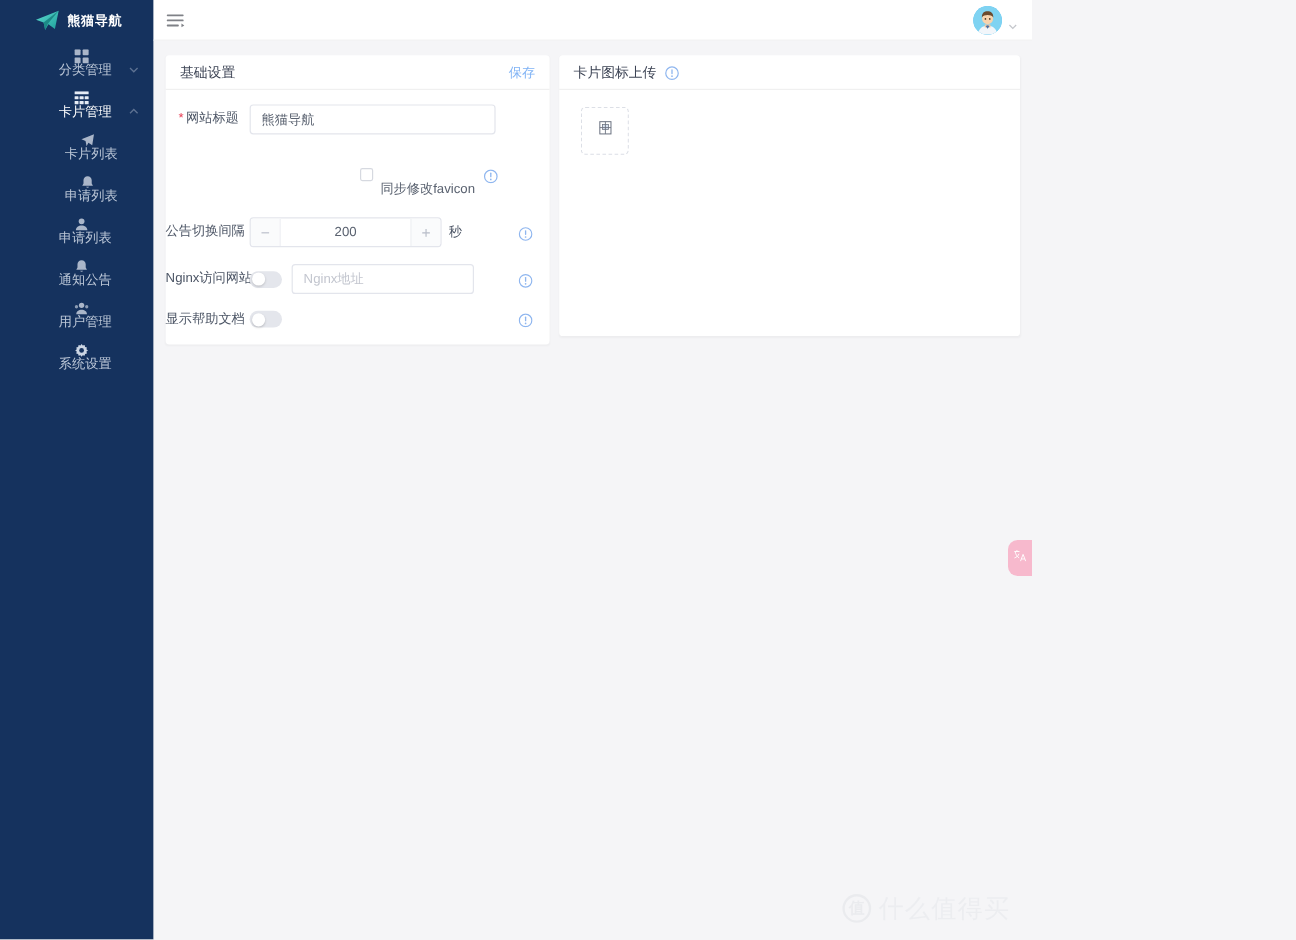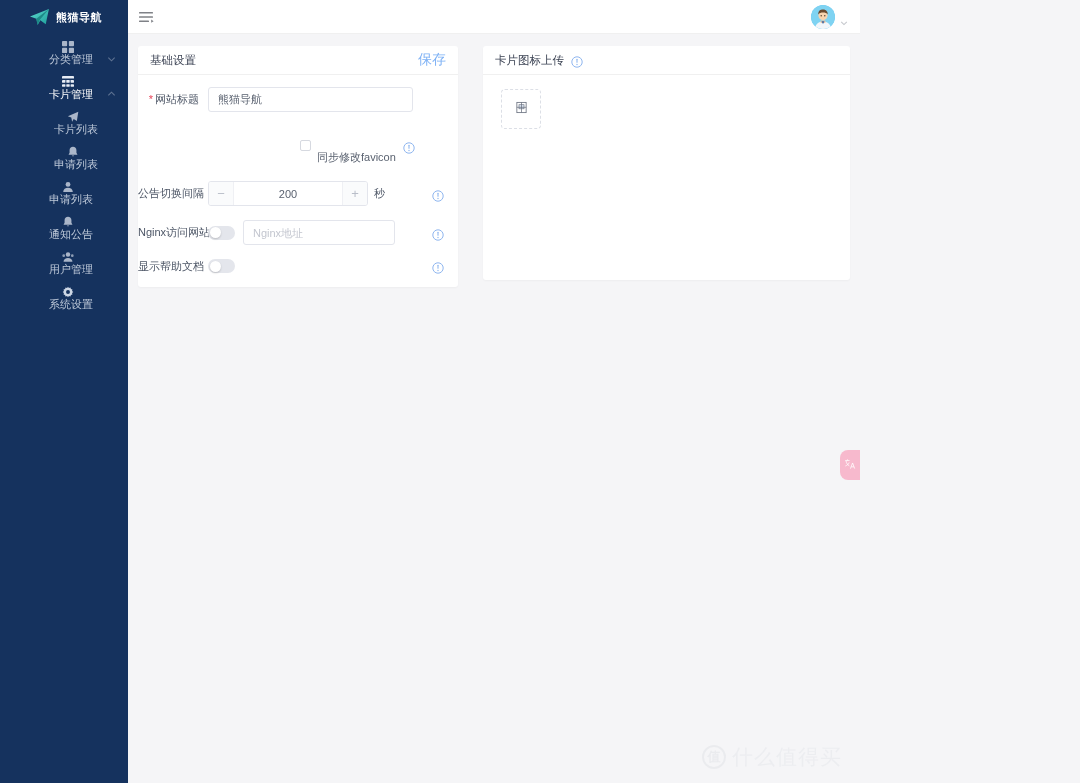--- a/index.html
+++ b/index.html
@@ -67,42 +67,42 @@
   .avatar {
     width: 24px; height: 24px; border-radius: 50%;
     background: #63c5f0; overflow: hidden; position: relative; display: block;
   }
   .caret-down { width: 8px; height: 8px; opacity: .5; }
 
   .content {
     flex: 1 1 auto;
     background: #f5f5f7;
     padding: 12px 10px 0 10px;
-    display: flex; gap: 25px; align-items: flex-start;
+    display: flex; gap: 8px; align-items: flex-start;
     position: relative;
   }
 
   .card {
     background: #ffffff;
     border-radius: 3px;
     box-shadow: 0 1px 2px rgba(0,0,0,0.035);
   }
   .card-left { width: 320px; flex: 0 0 320px; }
   .card-right { flex: 1 1 auto; }
 
   .card-head {
     height: 29px;
     display: flex; align-items: center;
     padding: 0 12px;
     border-bottom: 1px solid #f0f0f0;
   }
   .card-title { font-size: 11.5px; color: #3c4354; white-space: nowrap; }
   .card-head-spacer { flex: 1 1 auto; }
   .save-link {
-    font-size: 14px; color: #7fb2f5; cursor: pointer; white-space: nowrap;
+    font-size: 11px; color: #7fb2f5; cursor: pointer; white-space: nowrap;
   }
 
   .info-ico { width: 12px; height: 12px; margin-left: 7px; cursor: pointer; flex:0 0 12px; }
 
   .card-body-left { padding: 12px 12px 14px 0; }
   .card-body-right { padding: 14px 12px 14px 18px; min-height: 205px; }
 
   
   .f-row { display: flex; align-items: center; margin-bottom: 14px; }
   .f-row:last-child { margin-bottom: 0; }

